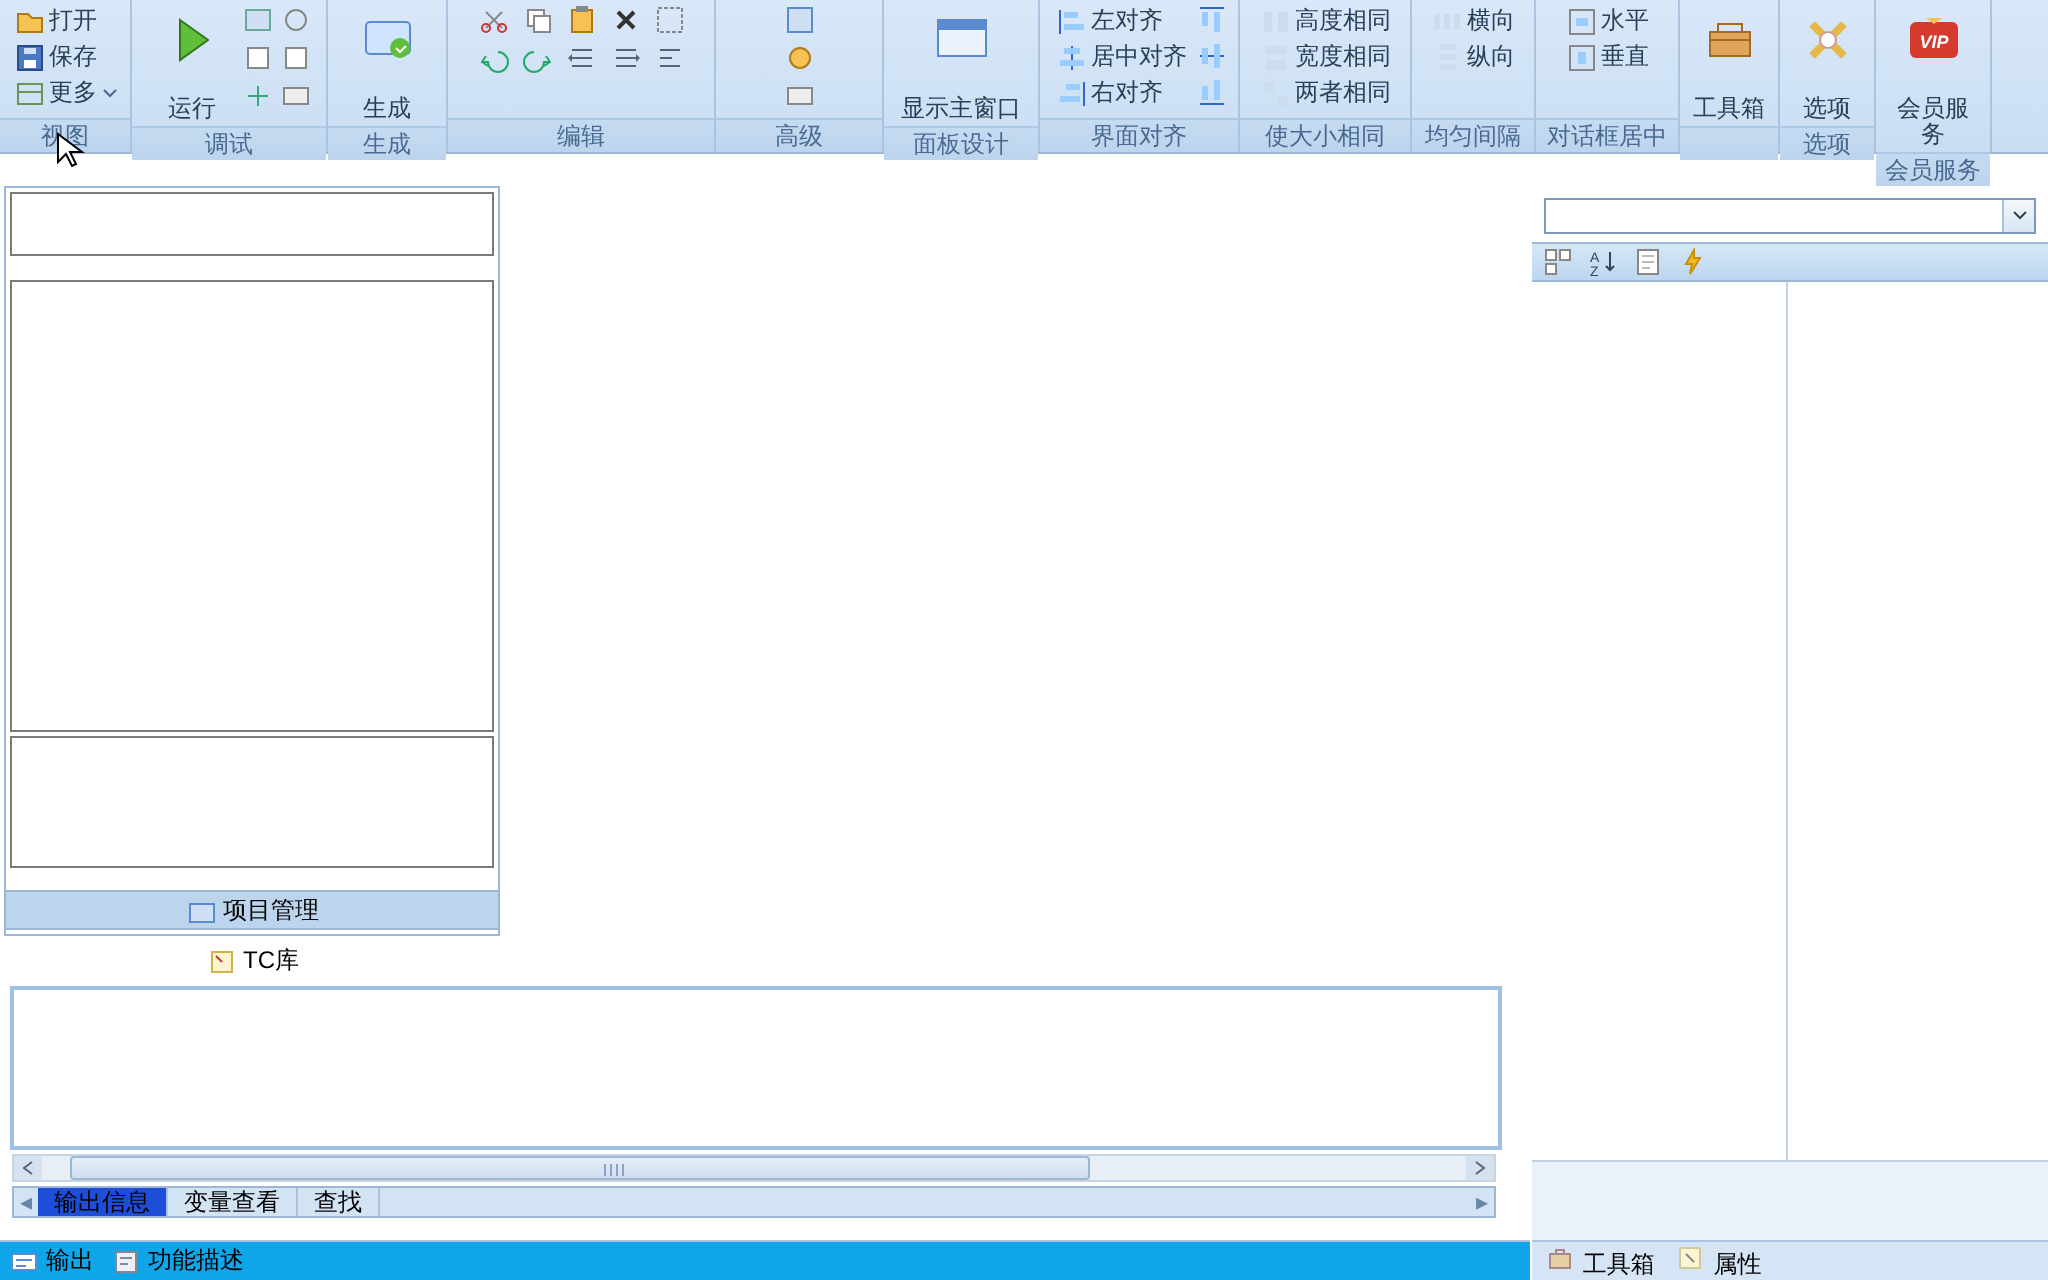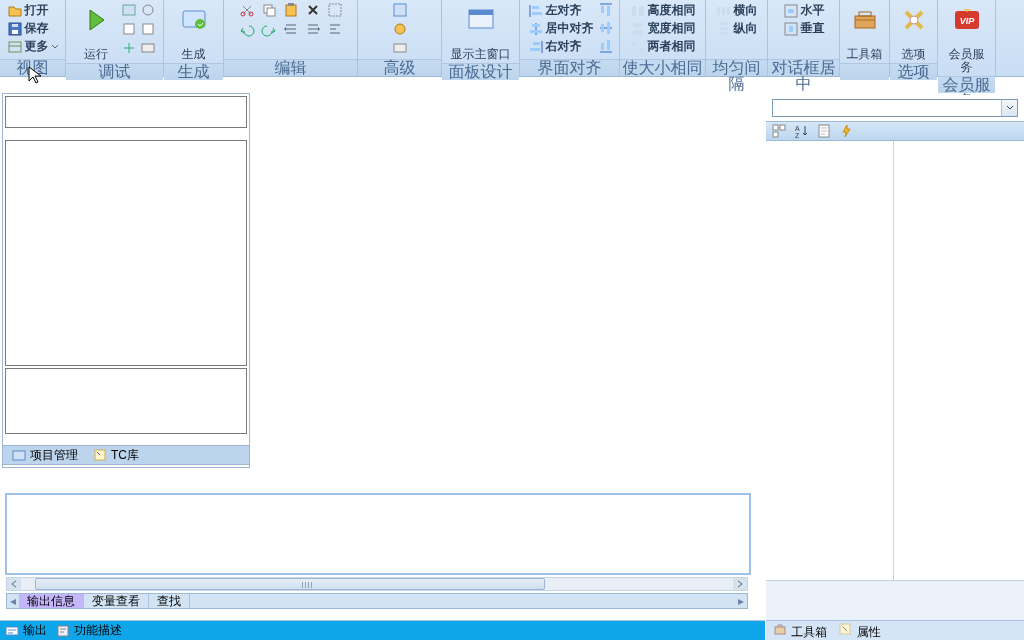--- a/index.html
+++ b/index.html
@@ -2,53 +2,53 @@
 <html><head>
 <meta charset="utf-8">
 <style>
 * { box-sizing: border-box; margin: 0; padding: 0; }
 body { font-family: "SimSun", "Microsoft YaHei", sans-serif; font-size: 12px; background: #fff; overflow: hidden; width: 1024px; height: 640px; position: relative; }
 
 
 .ribbon { display: flex; height: 77px; background: linear-gradient(#d9e8f9, #c9ddf3); border-bottom: 1px solid #9db8d6; }
 .rgroup { display: flex; flex-direction: column; border-right: 1px solid #a9c3e1; min-width: 40px; }
 .rgroup-body { flex: 1; display: flex; align-items: flex-start; justify-content: center; padding: 2px 4px 0 4px; }
-.rgroup-label { text-align: center; font-size: 16px; color: #4a6a92; background: linear-gradient(#c5dbf1,#bcd4ec); border-top: 1px solid #aec8e4; height: 17px; line-height: 16px; }
+.rgroup-label { text-align: center; font-size: 12px; color: #4a6a92; background: linear-gradient(#c5dbf1,#bcd4ec); border-top: 1px solid #aec8e4; height: 17px; line-height: 16px; }
 .col { display: flex; flex-direction: column; gap: 1px; align-items: center; }
 .row { display: flex; gap: 3px; align-items: center; }
 .ico { width: 16px; height: 16px; display: inline-flex; align-items: center; justify-content: center; font-size: 14px; }
 .bigbtn { display: flex; flex-direction: column; align-items: center; justify-content: center; width: 46px; padding: 2px; border-radius: 3px; cursor: pointer; }
 .bigico { width: 32px; height: 32px; display: flex; align-items: center; justify-content: center; }
 .bigbtn .lbl { font-size: 12px; color: #2a3f5a; margin-top: 12px; text-align: center; line-height: 13px; }
 .smallrow { display: flex; align-items: center; gap: 2px; cursor: pointer; padding: 0 2px; border-radius: 2px; height: 17px; }
-.smallrow .txt { font-size: 12px; color: #2a3f5a; font-weight: bold; }
+.smallrow .txt { font-size: 12px; color: #2a3f5a; }
 
 
 .workspace { position: absolute; top: 77px; left: 0; right: 0; bottom: 0; }
 
 
 .left-panel { position: absolute; left: 2px; top: 16px; width: 248px; height: 375px; border: 1px solid #9db8d6; background: #fff; }
 .left-panel .box1 { position: absolute; left: 2px; top: 2px; right: 2px; height: 32px; border: 1px solid #7a7a7a; background: #fff; }
 .left-panel .box2 { position: absolute; left: 2px; top: 46px; right: 2px; height: 226px; border: 1px solid #7a7a7a; background: #fff; }
 .left-panel .box3 { position: absolute; left: 2px; top: 274px; right: 2px; height: 66px; border: 1px solid #7a7a7a; background: #fff; }
-.left-tabs { position: absolute; left: 2px; top: 368px; width: 248px; height: 20px; background: #bcd4ec; display: flex; align-items: center; gap: 6px; padding: 0 4px; border: 1px solid #9db8d6; }
+.left-tabs { position: absolute; left: 2px; top: 368px; width: 248px; height: 20px; background: #bcd4ec; display: flex; align-items: center; gap: 6px; padding: 0 4px; border: 1px solid #9db8d6; flex-direction: column; }
 .tab { display: flex; align-items: center; gap: 3px; padding: 1px 4px; cursor: pointer; }
 
 
 .output-area { position: absolute; left: 2px; top: 416px; width: 752px; height: 116px; }
 .output-body { position: absolute; left: 3px; top: 0; width: 746px; height: 82px; border: 2px solid #9ec1e6; background: #fff; }
 .hscroll { position: absolute; left: 4px; top: 84px; right: 6px; height: 14px; background: #e8eef6; border: 1px solid #c6d4e4; display: flex; align-items: center; }
 .hscroll .arrow { width: 14px; height: 12px; background: #d7e2ef; display: flex; align-items: center; justify-content: center; cursor: pointer; }
 .hscroll .track { flex: 1; position: relative; height: 12px; }
 .hscroll .thumb { position: absolute; left: 14px; top: 0; width: 510px; height: 12px; background: linear-gradient(#e6eef7,#cfdef0); border: 1px solid #9cb6d3; border-radius: 2px; }
 .hscroll .grip { position: absolute; left: 266px; top: 3px; width: 10px; height: 6px; background: repeating-linear-gradient(90deg,#8aa4c2 0 1px,transparent 1px 3px); }
 .out-tabs { position: absolute; left: 4px; top: 100px; right: 6px; height: 16px; background: #d2e3f3; display: flex; align-items: center; border: 1px solid #9db8d6; }
 .out-tabs .arrow { width: 12px; height: 12px; display: flex; align-items: center; justify-content: center; color: #6a86a7; cursor: pointer; }
 .otab { padding: 0 8px; height: 100%; display: flex; align-items: center; cursor: pointer; border-right: 1px solid #a9c3e1; }
-.otab.active { background: #c4b5fd; justify-content: flex-end; }
+.otab.active { background: #1d4ed8; justify-content: flex-end; }
 
 
 .bottom-bar { position: absolute; left: 0; bottom: 0; width: 765px; height: 20px; background: #0ea5e9; display: flex; align-items: center; padding: 0 4px; gap: 8px; border-top: 1px solid #a9c3e1; margin-top: 40px; }
 .bottom-bar .item { display: flex; align-items: center; gap: 3px; cursor: pointer; }
 
 
 .right-panel { position: absolute; right: 0; top: 18px; width: 258px; bottom: 0; background: #fff; }
 .combo { position: absolute; top: 4px; left: 6px; right: 6px; height: 18px; border: 1px solid #7a99bb; background: #fff; display: flex; }
 .combo .dd { width: 16px; background: linear-gradient(#f3f7fb,#d9e6f3); border-left: 1px solid #a9c3e1; display: flex; align-items: center; justify-content: center; cursor: pointer; }
 .prop-tb { position: absolute; top: 26px; left: 0; right: 0; height: 20px; background: linear-gradient(#d6e7f7,#bcd6ef); display: flex; align-items: center; gap: 6px; padding: 0 6px; border-top: 1px solid #9db8d6; border-bottom: 1px solid #9db8d6; }

